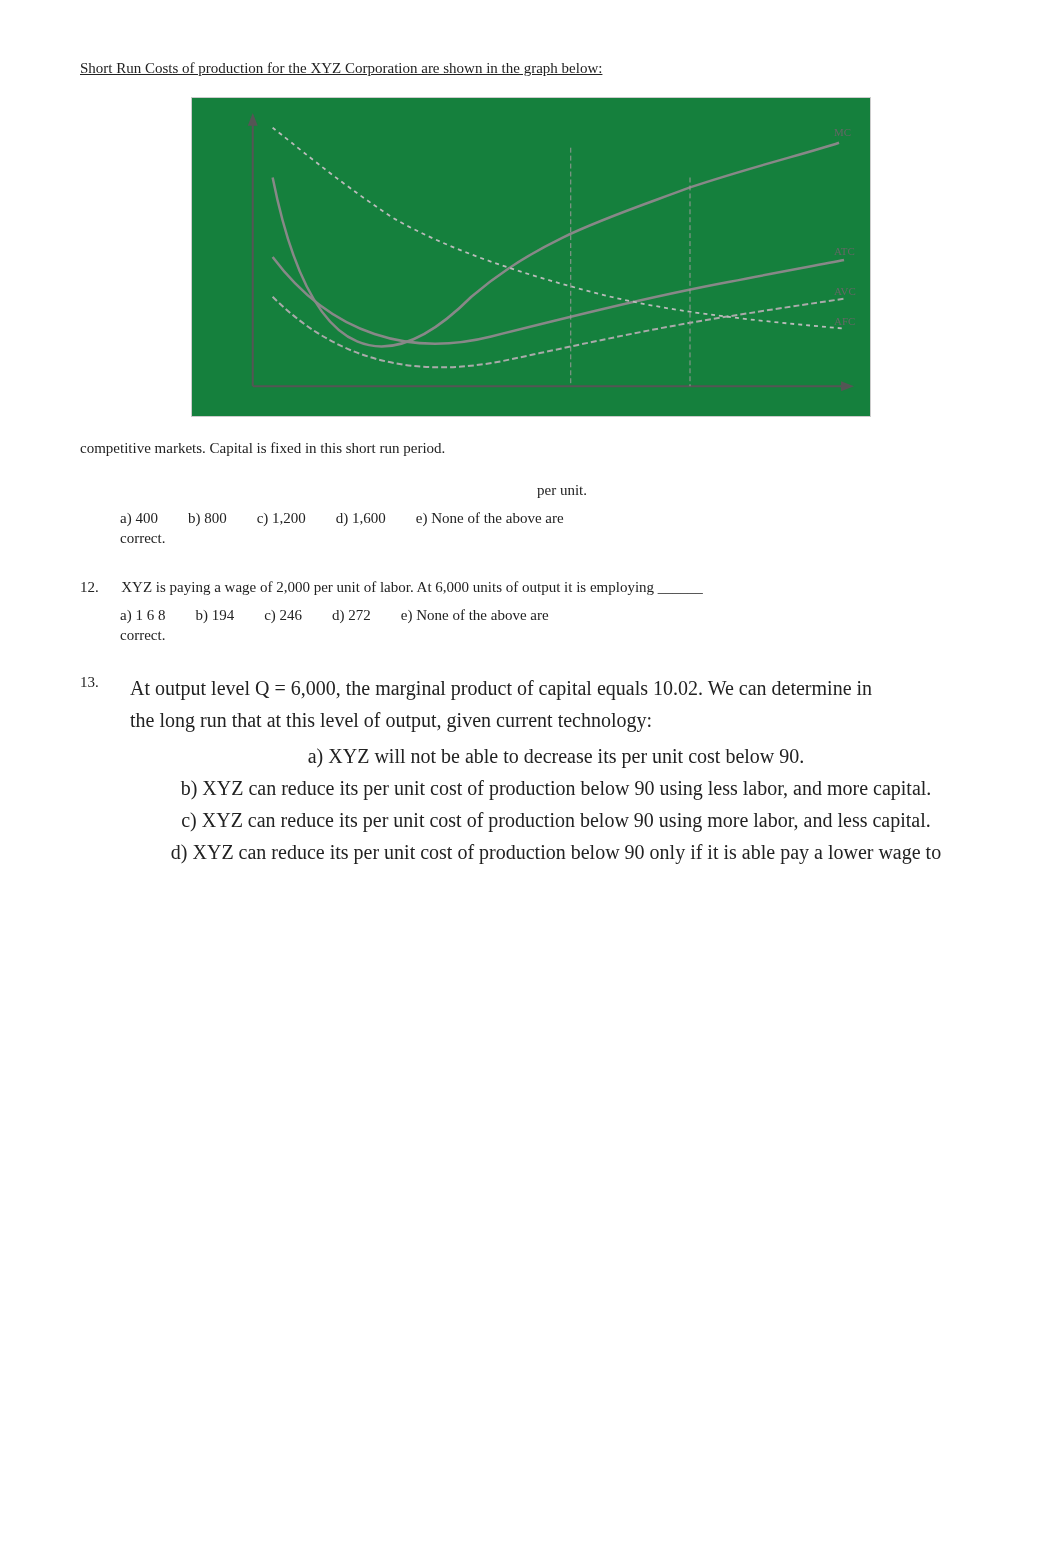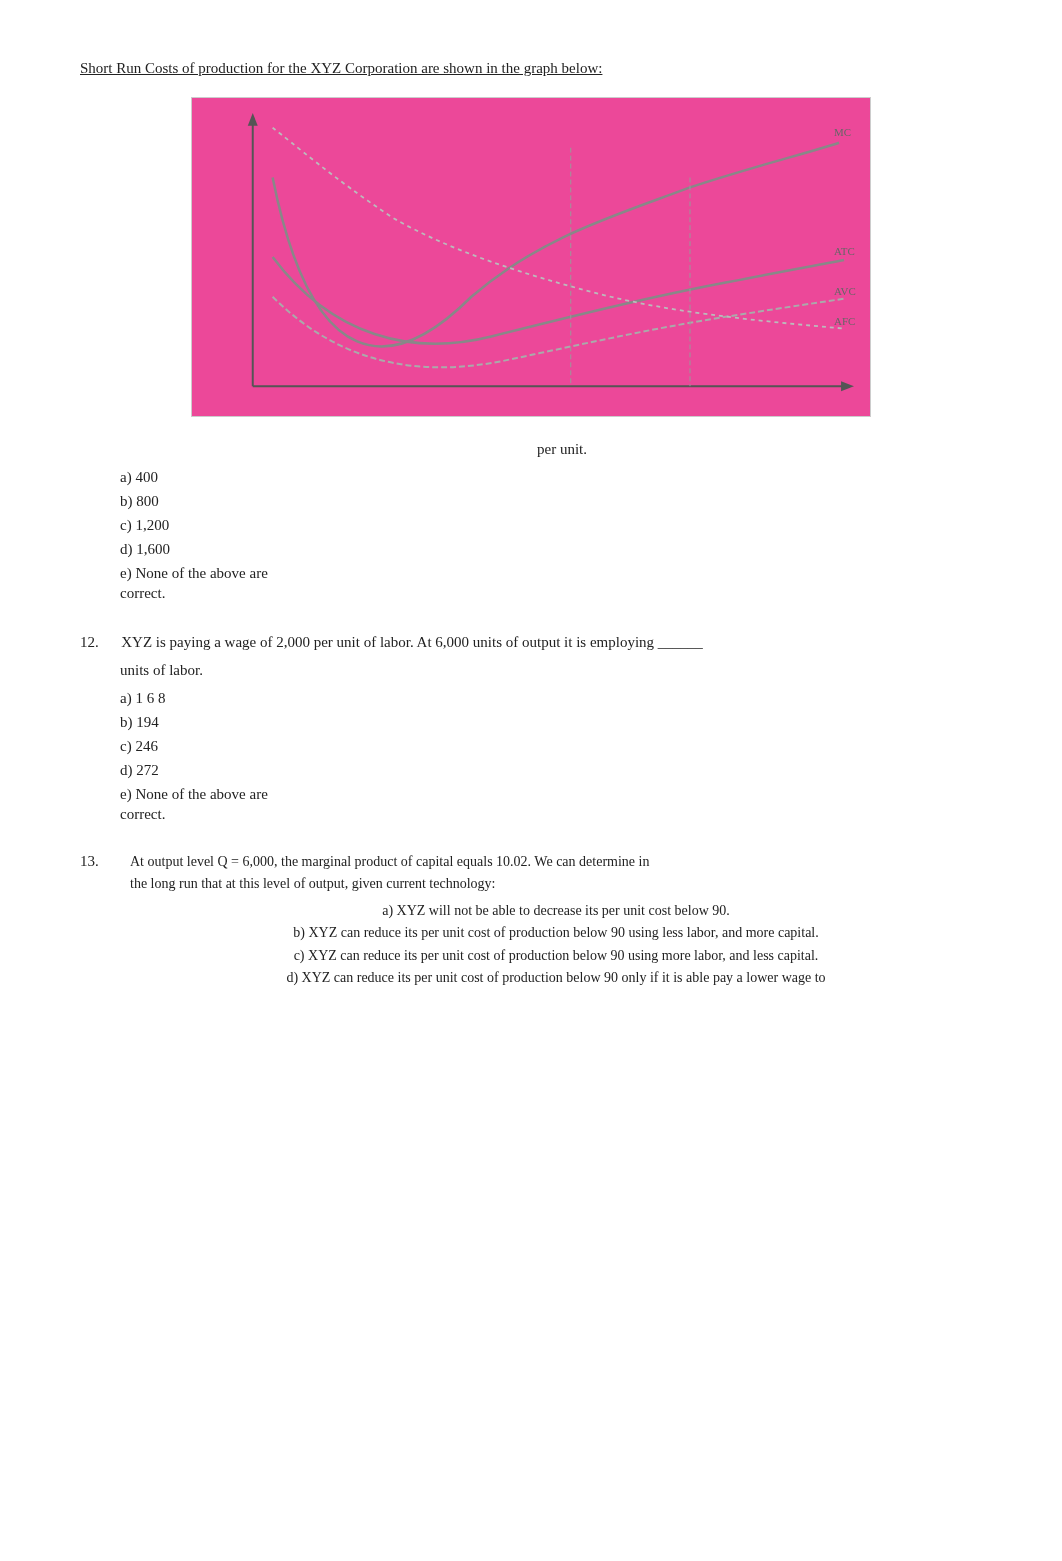--- a/index.html
+++ b/index.html
@@ -15,21 +15,21 @@
     .intro-text {
       margin-bottom: 20px;
       font-size: 15px;
       text-decoration: underline;
     }
     .graph-area {
       width: 680px;
       height: 320px;
       margin: 10px auto 20px auto;
       position: relative;
-      background: #ec4899;
+      background: #15803d;
       border: 1px solid #ccc;
       overflow: hidden;
     }
     
     .graph-area svg {
       width: 100%;
       height: 100%;
     }
     .context-text {
       margin-top: 10px;
@@ -45,21 +45,20 @@
       line-height: 1.6;
       margin-bottom: 4px;
     }
     .options-line {
       font-size: 15px;
       line-height: 1.6;
       margin-left: 40px;
       display: flex;
       gap: 0;
       flex-wrap: wrap;
-      flex-direction: column;
     }
     .option {
       margin-right: 30px;
       white-space: nowrap;
     }
     .correct-line {
       margin-left: 40px;
       font-size: 15px;
     }
     .question-13 {
@@ -100,20 +99,21 @@
     <line x1="500" y1="80" x2="500" y2="290" stroke="#999" stroke-width="1" stroke-dasharray="5,3"></line>
 
     <text x="645" y="38" font-size="11" fill="#666">MC</text>
     <text x="645" y="158" font-size="11" fill="#666">ATC</text>
     <text x="645" y="198" font-size="11" fill="#666">AVC</text>
     <text x="645" y="228" font-size="11" fill="#666">AFC</text>
   </svg>
 </div>
 
 <div class="context-text">
+  <p>competitive markets.   Capital is fixed in this short run period.</p>
 </div>
 
 <div class="question-block">
   <p class="question-line" style="margin-left:62px;text-align:center;">
     <span>per unit.</span>
   </p>
   <div class="options-line">
     <span class="option">a)  400</span>
     <span class="option">b)  800</span>
     <span class="option">c) 1,200</span>
@@ -122,41 +122,38 @@
   </div>
   <p class="correct-line">correct.</p>
 </div>
 
 <div class="question-block">
   <p class="question-line">
     <span>12.</span>
     &nbsp;&nbsp;&nbsp;&nbsp;
     <span>XYZ is paying a wage of 2,000 per unit of labor. At 6,000 units of output it is employing ______</span>
   </p>
-  <p class="question-line" style="margin-left:40px;">
-    <span>units of labor.</span>
-  </p>
   <div class="options-line">
     <span class="option">a)  1 6 8</span>
     <span class="option">b)  194</span>
     <span class="option">c)  246</span>
     <span class="option">d)  272</span>
     <span class="option">e)  None of the above are</span>
   </div>
   <p class="correct-line">correct.</p>
 </div>
 
 <div class="question-block question-13">
   <table style="width:100%; border-collapse:collapse;">
     <tbody>
         <tr>
       <td style="vertical-align:top; width:50px; font-size:15px; padding-top:2px;font-family:Liberation Serif, serif;">
         <span>13.</span>
       </td>
-      <td style="vertical-align:top; font-size:14px; line-height:1.6;">
+      <td style="vertical-align:top; font-size:20px; line-height:1.6;">
         <p>At output level Q = 6,000, the marginal product of capital equals 10.02.   We can determine in</p>
         <p>the long run that at this level of output, given current technology:</p>
         <div class="sub-options" style="margin-top:4px;">
           <p>a)  XYZ will not be able to decrease its per unit cost below 90.</p>
           <p>b)  XYZ can reduce its per unit cost of production below 90 using less labor, and more capital.</p>
           <p>c)  XYZ can reduce its per unit cost of production below 90 using more labor, and less capital.</p>
           <p>d)  XYZ can reduce its per unit cost of production below 90 only if it is able pay a lower wage to</p>
         </div>
       </td>
     </tr>

